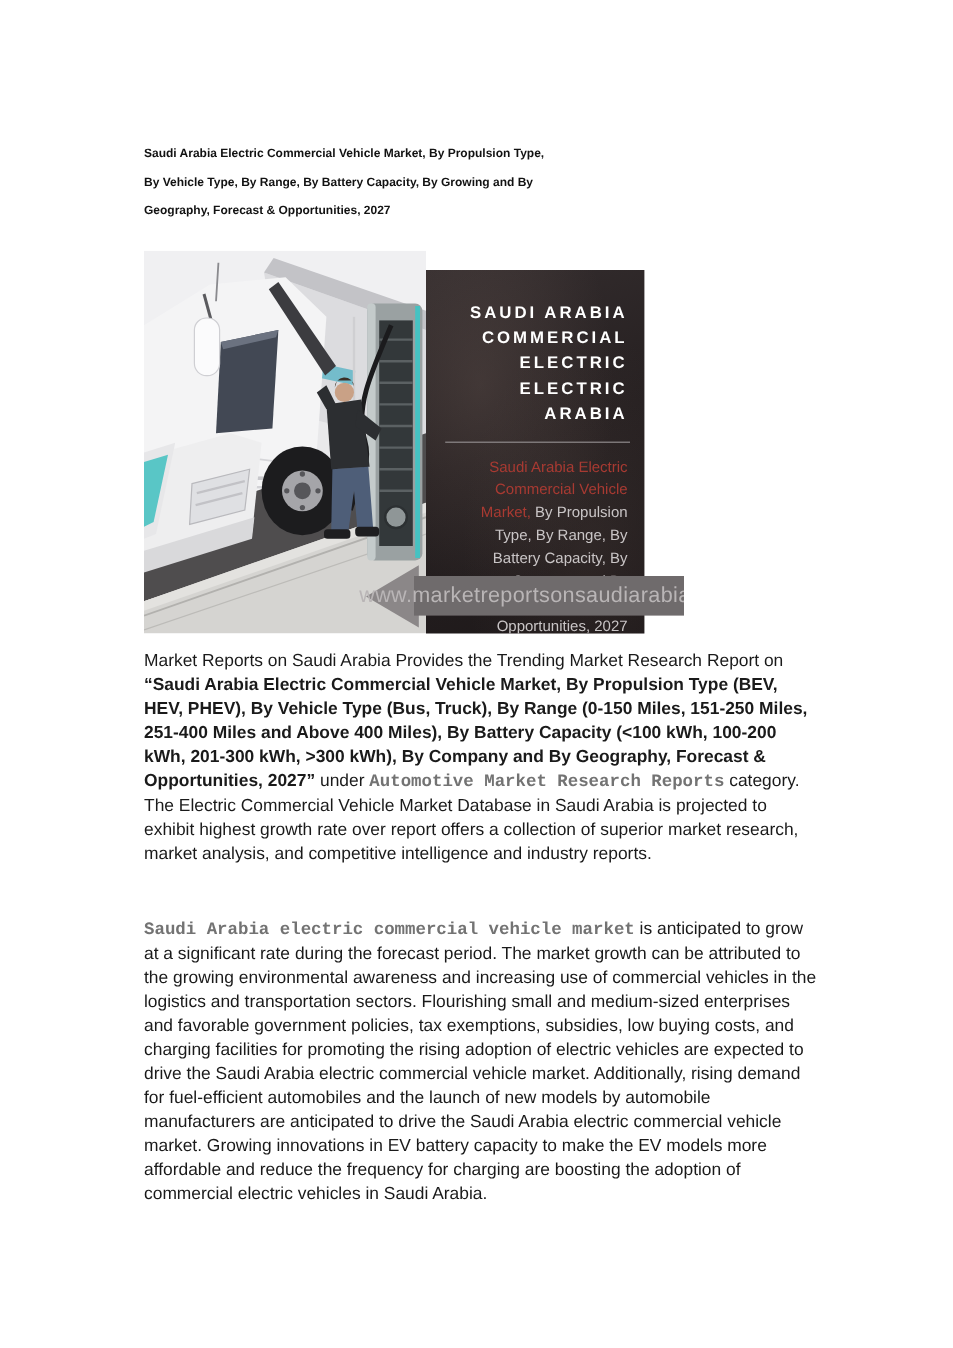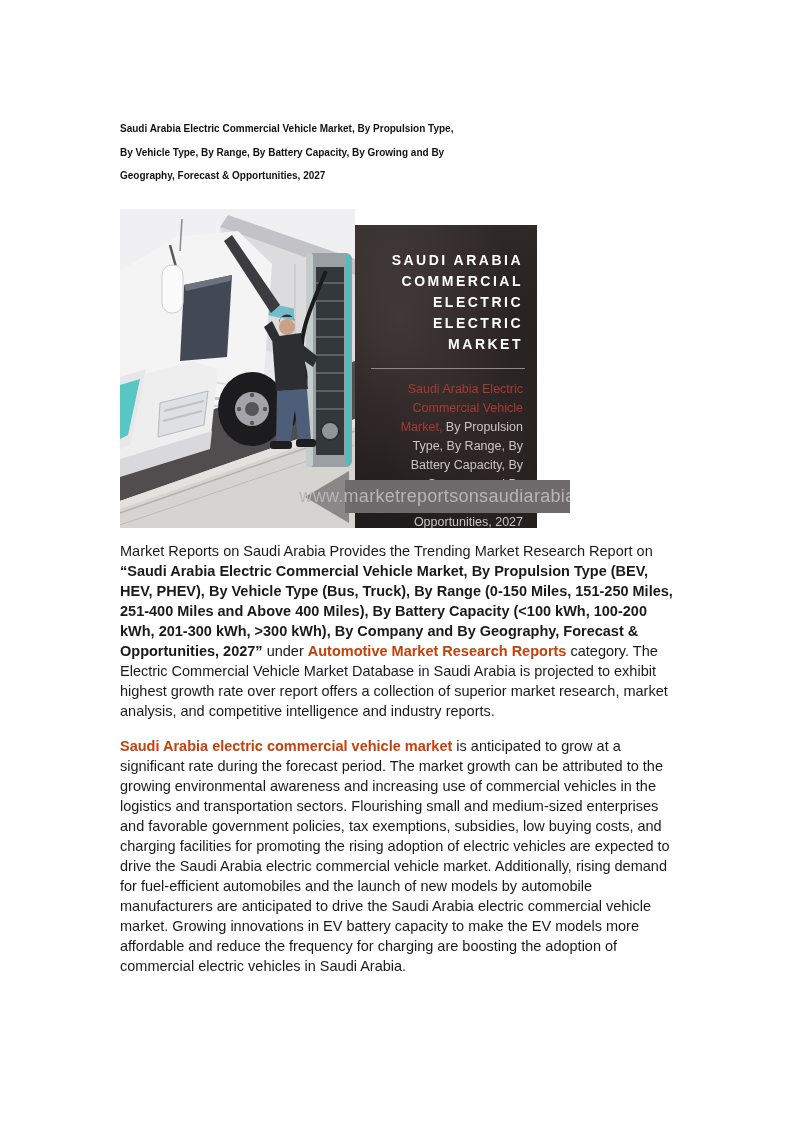--- a/index.html
+++ b/index.html
@@ -60,22 +60,22 @@
     border-bottom:26px solid transparent;
     border-right:44px solid #8b8788;
   }
 
   
   .body-text {
     position:absolute; left:120px; width:562px;
     font-size:14.5px; line-height:20px; color:#1a1a1a;
   }
   #para1 { top:541px; }
-  #para2 { top:736px; }
-  .link { color:#c2410c; font-weight:bold; text-decoration:none; cursor:pointer; }
+  #para2 { top:764px; }
+  .link { color:#737373; font-weight:bold; text-decoration:none; cursor:pointer;font-family:Liberation Mono, monospace; }
   b { font-weight:bold;text-align:center; }
 </style>
 </head>
 <body>
 
 <h1 class="doc-title">
   <div>Saudi Arabia Electric Commercial Vehicle Market, By Propulsion Type,</div>
   <div>By Vehicle Type, By Range, By Battery Capacity, By Growing and By</div>
   <div>Geography, Forecast &amp; Opportunities, 2027</div>
 </h1>
@@ -165,21 +165,21 @@
       </g>
     </svg>
   </div>
 
   <div class="panel">
     <div class="panel-headline">
       <div>SAUDI ARABIA</div>
       <div>COMMERCIAL</div>
       <div>ELECTRIC</div>
       <div>ELECTRIC</div>
-      <div>MARKET</div>
+      <div>ARABIA</div>
     </div>
     <div class="panel-divider"></div>
     <div class="panel-subtitle">
       <span class="red">Saudi Arabia Electric Commercial Vehicle Market,</span><span> By Propulsion Type, By Range, By Battery Capacity, By Company and By Geography, Forecast &amp; Opportunities, 2027</span>
     </div>
   </div>
 
   <div class="banner-arrow"></div>
   <div class="banner-strip">
     <span>www.marketreportsonsaudiarabia.com</span>

